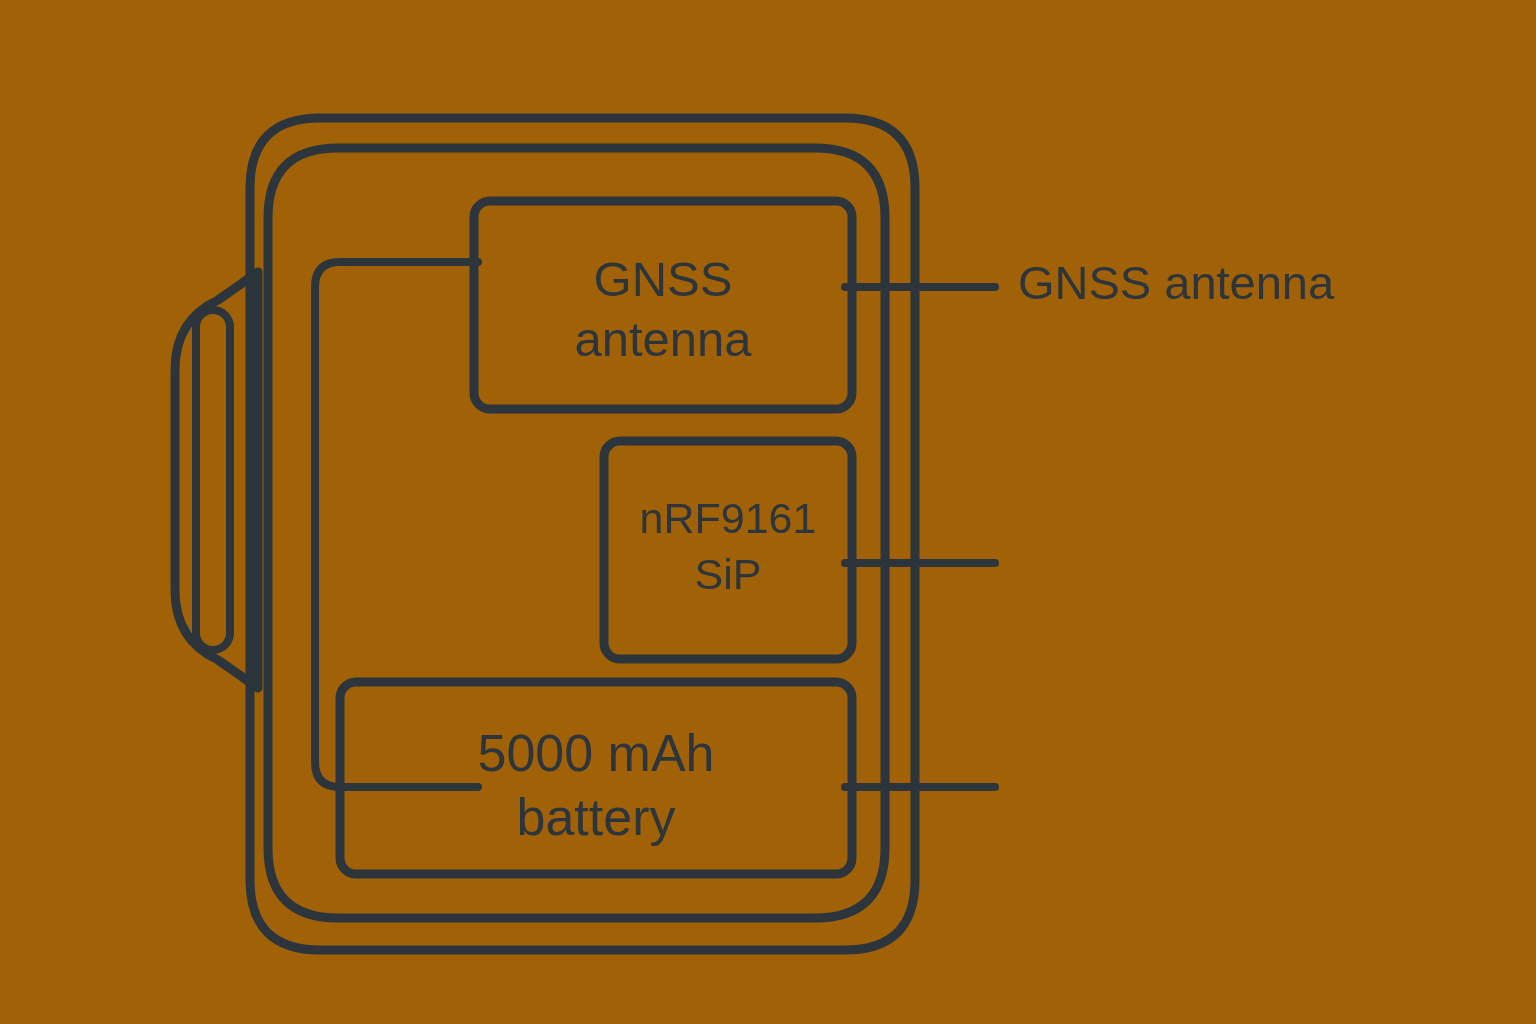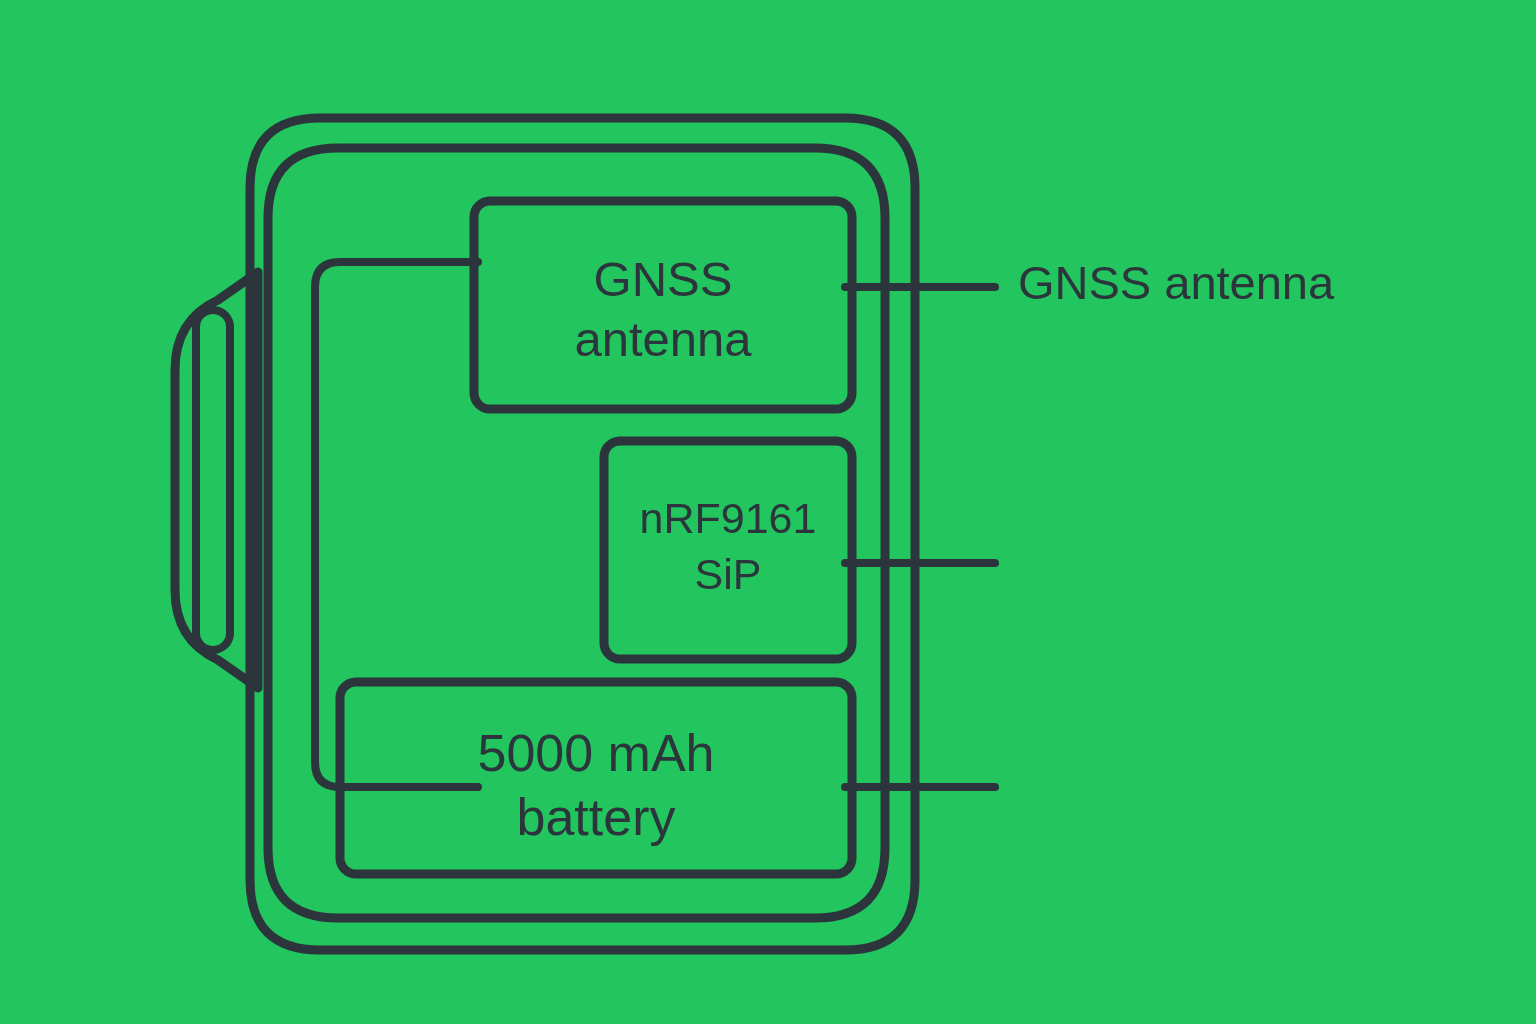--- a/index.html
+++ b/index.html
@@ -11,21 +11,21 @@
   body {
     width: 1536px;
     height: 1024px;
     font-family: "Liberation Sans", sans-serif;
     overflow: hidden;
   }
   #stage {
     position: relative;
     width: 1536px;
     height: 1024px;
-    background: #22c55e;
+    background: #a16207;
   }
   svg.diagram {
     position: absolute;
     inset: 0;
     width: 1536px;
     height: 1024px;
     display: block;
   }
   .stroke {
     fill: none;

